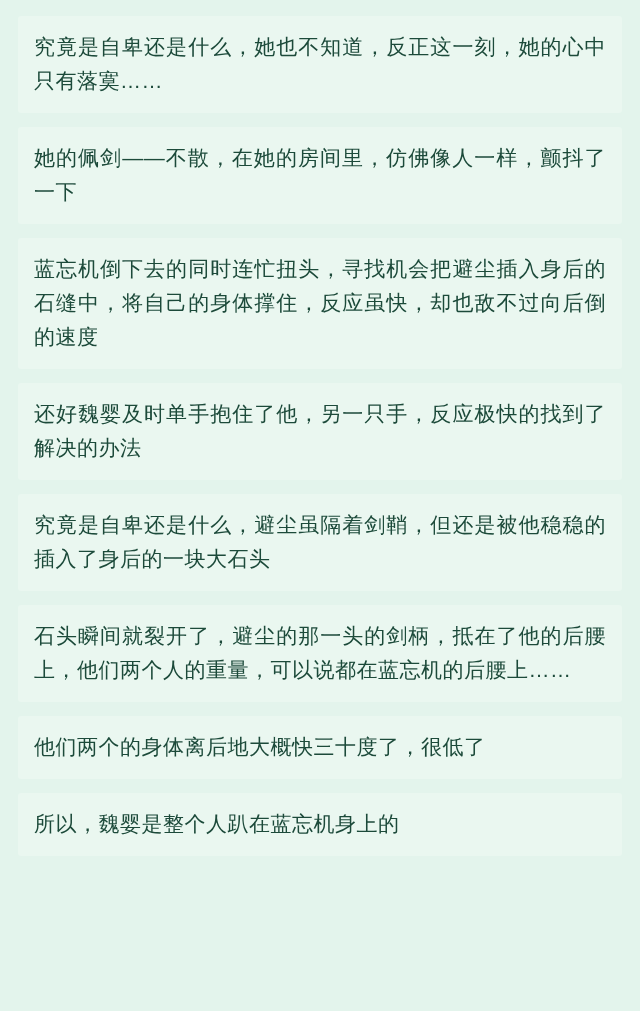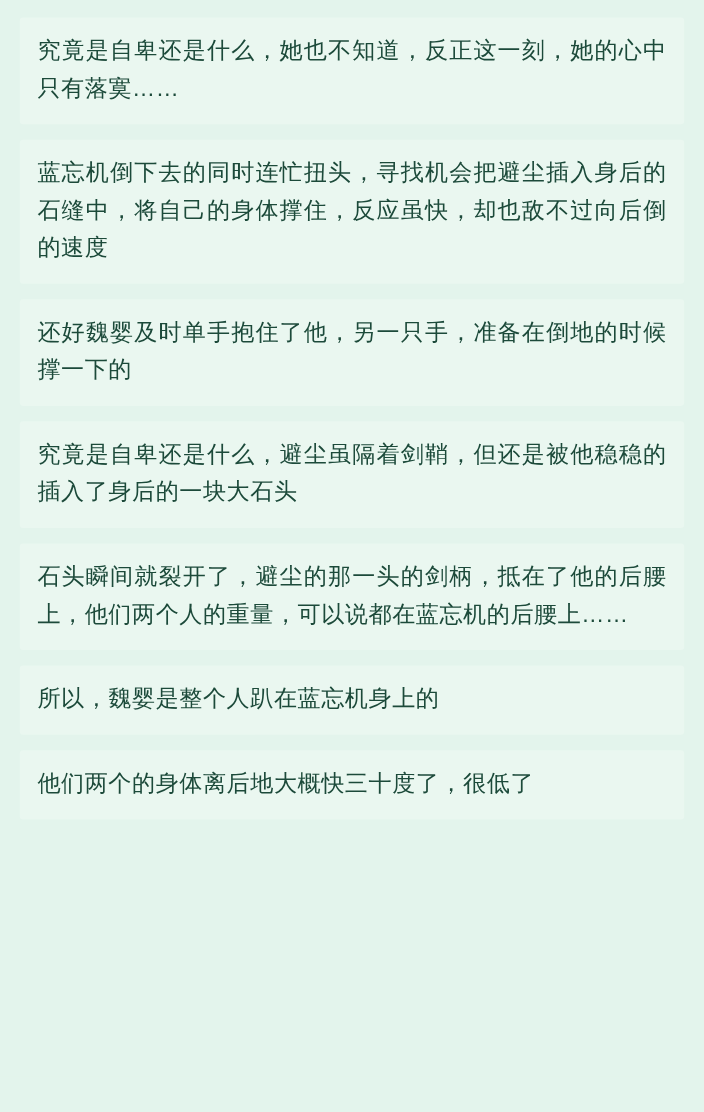--- a/index.html
+++ b/index.html
@@ -33,19 +33,20 @@
     letter-spacing: 0.5px;
     text-align: justify;
     word-break: break-all;
   }
 </style>
 </head>
 <body>
 
 <div class="reader">
   <div class="para">究竟是自卑还是什么，她也不知道，反正这一刻，她的心中只有落寞……</div>
+  <div class="para">她的佩剑——不散，在她的房间里，仿佛像人一样，颤抖了一下</div>
   <div class="para">蓝忘机倒下去的同时连忙扭头，寻找机会把避尘插入身后的石缝中，将自己的身体撑住，反应虽快，却也敌不过向后倒的速度</div>
-  <div class="para">还好魏婴及时单手抱住了他，另一只手，准备在倒地的时候撑一下的</div>
+  <div class="para">还好魏婴及时单手抱住了他，另一只手，反应极快的找到了解决的办法</div>
   <div class="para">究竟是自卑还是什么，避尘虽隔着剑鞘，但还是被他稳稳的插入了身后的一块大石头</div>
   <div class="para">石头瞬间就裂开了，避尘的那一头的剑柄，抵在了他的后腰上，他们两个人的重量，可以说都在蓝忘机的后腰上……</div>
+  <div class="para">他们两个的身体离后地大概快三十度了，很低了</div>
   <div class="para">所以，魏婴是整个人趴在蓝忘机身上的</div>
-  <div class="para">他们两个的身体离后地大概快三十度了，很低了</div>
 </div>
 
 </body></html>

